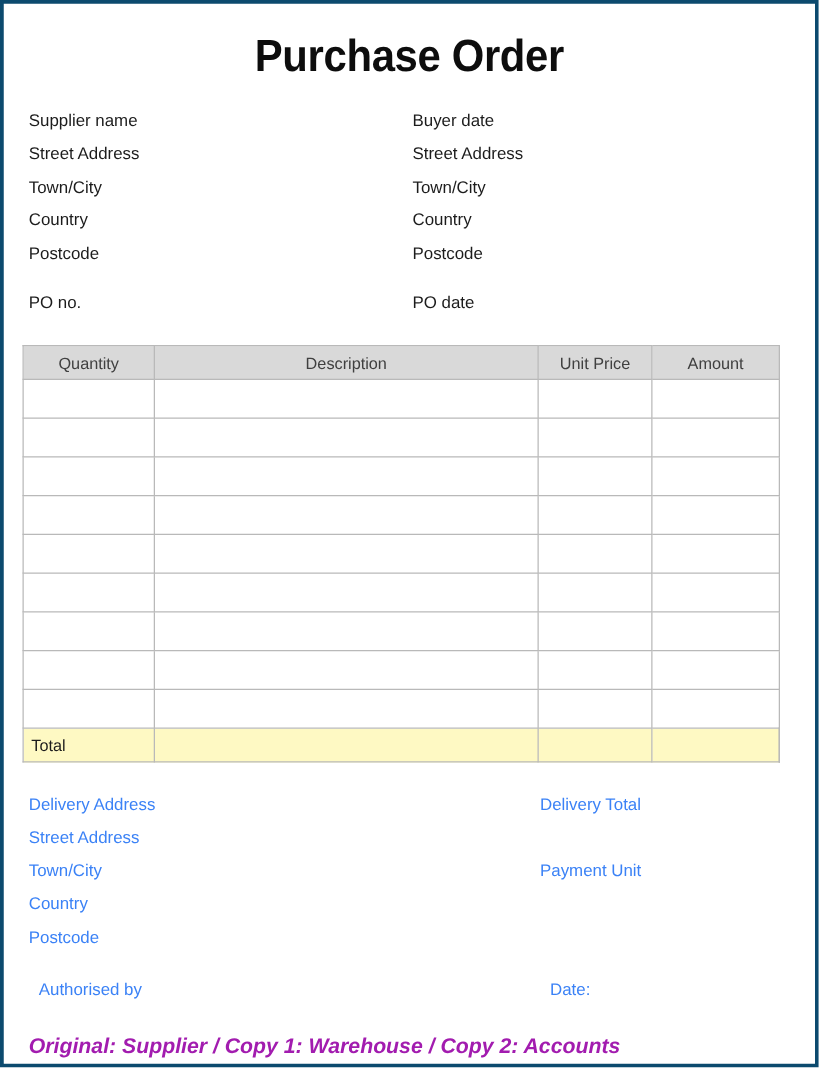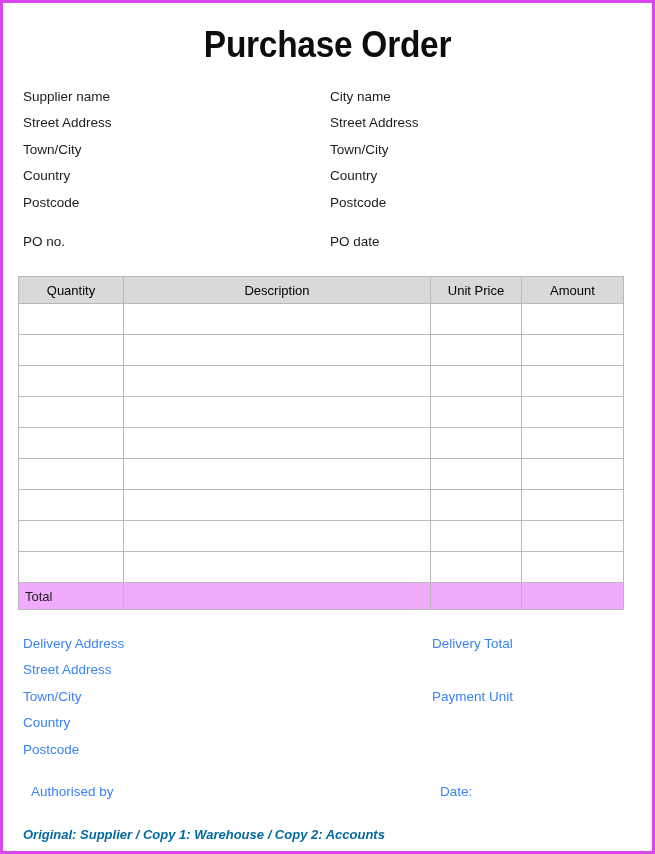--- a/index.html
+++ b/index.html
@@ -11,21 +11,21 @@
   body {
     font-family: "Liberation Sans", "DejaVu Sans", sans-serif;
   }
 
   .page {
     position: relative;
     width: 655px;
     height: 854px;
     box-sizing: border-box;
     background: #ffffff;
-    border: 3px solid #d946ef;
+    border: 3px solid #0c4a6e;
     overflow: hidden;
   }
 
   
   .title {
     position: absolute;
     left: 0;
     right: 0;
     top: 24px;
     text-align: center;
@@ -79,30 +79,30 @@
   .items-table th,
   .items-table td {
     border: 1px solid #b9b9b9;
     padding: 0;
     font-weight: normal;
   }
   .items-table thead th {
     background: #d9d9d9;
     height: 26px;
     font-size: 13px;
-    color: #000000;
+    color: #404040;
     text-align: center;
     vertical-align: middle;
   }
   .items-table tbody td {
     background: #ffffff;
     height: 30px;
   }
   .items-table tr.total-row td {
-    background: #f0abfc;
+    background: #fef9c3;
     height: 26px;
     vertical-align: middle;
   }
   .items-table tr.total-row td.total-label {
     font-size: 13px;
     color: #1c1c1c;
     padding-left: 6px;
     text-align: left;
   }
 
@@ -146,39 +146,39 @@
     height: 24px;
     margin-top: 16px;
     margin-left: 8px;
   }
 
   
   .footer-note {
     position: absolute;
     left: 20px;
     top: 824px;
-    font-size: 13px;
+    font-size: 17px;
     font-style: italic;
     font-weight: bold;
-    color: #0369a1;
+    color: #a21caf;
     white-space: nowrap;
   }
 </style>
 </head>
 <body>
 
 <div class="page">
 
   <div class="title">Purchase Order</div>
 
   <div class="parties">
 
     <div class="party-row">
       <span class="party-left">Supplier name</span>
-      <span class="party-right">City name</span>
+      <span class="party-right">Buyer date</span>
     </div>
 
     <div class="party-row">
       <span class="party-left">Street Address</span>
       <span class="party-right">Street Address</span>
     </div>
 
     <div class="party-row">
       <span class="party-left">Town/City</span>
       <span class="party-right">Town/City</span>

